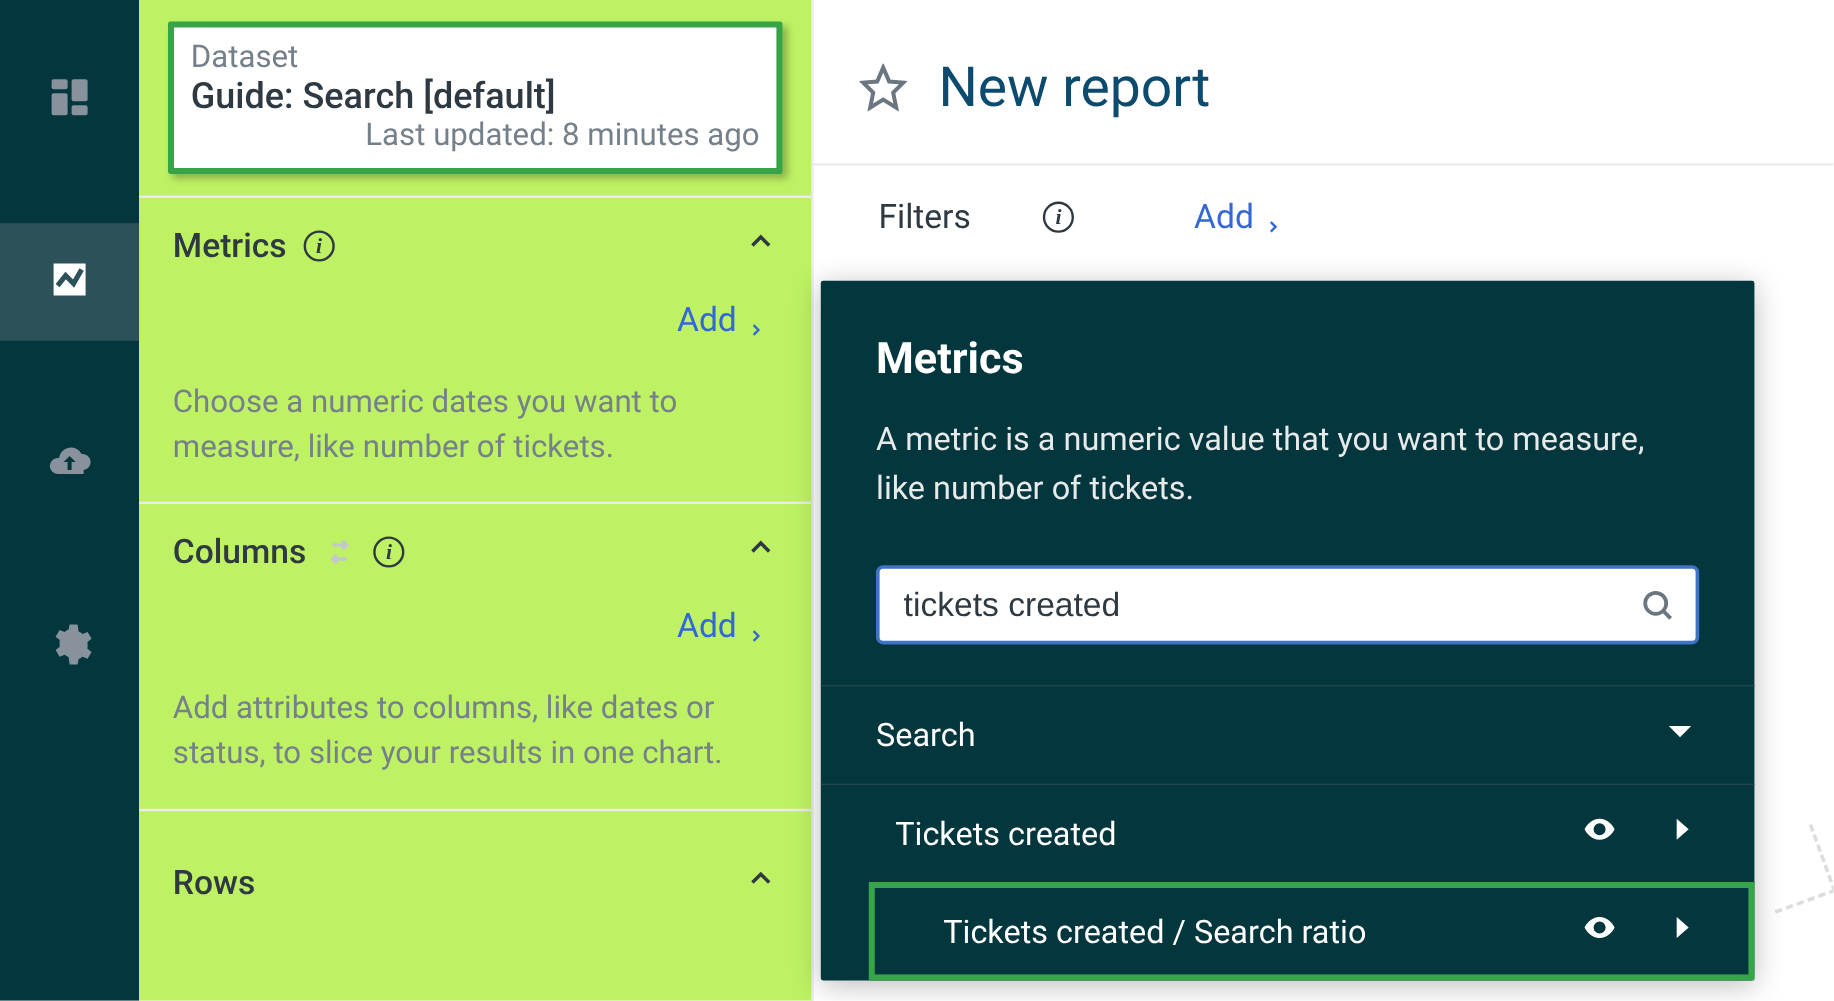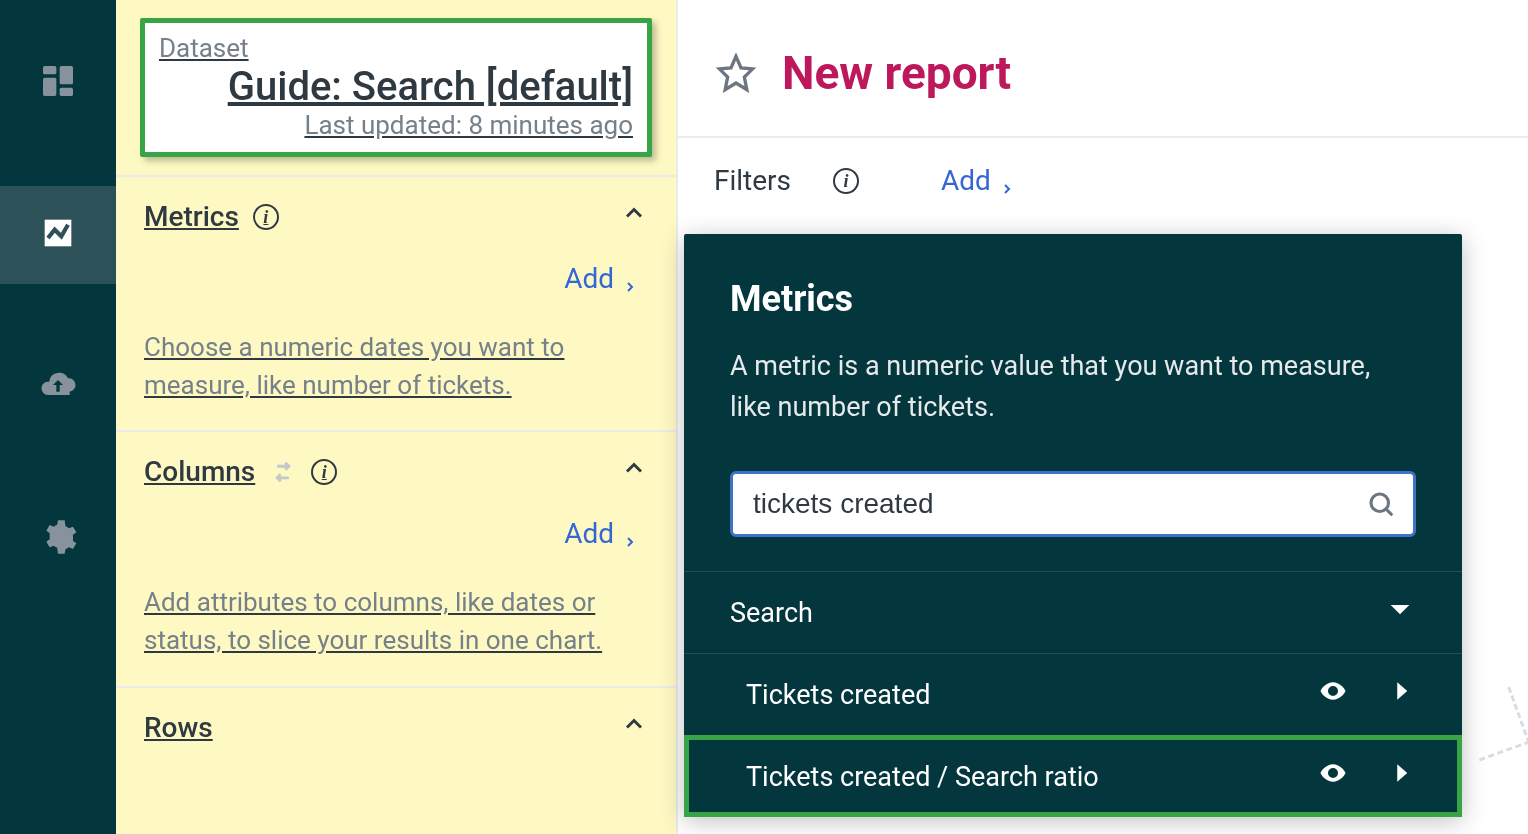--- a/index.html
+++ b/index.html
@@ -15,37 +15,36 @@
   .sidenav .item {
     width: 116px; height: 98px; display: flex; align-items: center;
     justify-content: center; color: #87929d; cursor: pointer;
   }
   .sidenav .item.active { background: #2c5158; color: #fff; }
   .sidenav svg { width: 40px; height: 40px; }
 
   .panel {
     position: absolute; left: 116px; top: 0; bottom: 0; width: 562px;
     border-right: 2px solid #e9ebed; display: flex; flex-direction: column;
-    background: #fef9c3;
-    text-decoration: underline;
+    background: #bef264;
   }
   .main {
     position: absolute; left: 678px; right: 0; top: 0; bottom: 0;
     background: #fff;
   }
 
   
   .dataset-box {
     margin: 18px 24px 18px 24px; padding: 10px 14px 12px 14px;
     border: 5px solid #36a447; border-radius: 2px;
     box-shadow: 4px 4px 6px rgba(0,0,0,0.25);
     background: #fff;
   }
   .dataset-box .lbl { color: #75808a; font-size: 26px; }
-  .dataset-box .name { color: #2f3941; font-size: 40px; font-weight: 500; text-align: right; }
+  .dataset-box .name { color: #2f3941; font-size: 30px; font-weight: 500; }
   .dataset-box .upd { color: #75808a; font-size: 26px; text-align: right; }
 
   .panel .divider { height: 2px; background: #e9ebed; }
 
   .section { padding: 22px 28px 26px 28px; }
   .section-head {
     display: flex; align-items: center; justify-content: space-between;
     font-size: 28px; color: #2f3941;
   }
   .section-head .left { display: flex; align-items: center; gap: 14px; }
@@ -58,36 +57,36 @@
   }
   .swap-icon { color: #c2c8cc; display: inline-flex; }
   .caret-up svg { width: 28px; height: 28px; }
   .section .add-row { text-align: right; padding-top: 28px; padding-right: 10px }
   .add-link {
     color: #3467d6; font-size: 28px; cursor: pointer; display: inline-flex;
     align-items: flex-end; gap: 8px;
   }
   .add-link svg { width: 16px; height: 16px; }
   .section .hint { color: #75808a; font-size: 26px; line-height: 1.45; padding-top: 34px; }
-  .section-rows-head { padding-bottom: 0; }
+  .section-rows-head { padding-bottom: 0; margin-top: 20px; }
 
   
   .title-row {
     display: flex; align-items: center; gap: 26px;
     padding: 46px 38px 36px 38px;
   }
   .title-row .star { color: #6b7680; display: inline-flex; }
   .title-row .star svg { width: 40px; height: 40px; }
-  .title-row h1 { font-size: 46px; font-weight: 700; color: #be185d; }
+  .title-row h1 { font-size: 46px; font-weight: 400; color: #0c4a6e; }
 
   .main .rule { height: 2px; background: #e9ebed; width: 100%; }
 
   .filters-row {
-    display: flex; align-items: center; gap: 42px;
-    padding: 26px 38px 30px 36px; font-size: 28px; color: #2f3941;
+    display: flex; align-items: center; gap: 60px;
+    padding: 26px 38px 30px 54px; font-size: 28px; color: #2f3941;
   }
   .filters-row .add-link { margin-left: 40px; }
 
   
   .metrics-popover {
     position: absolute; left: 6px; top: 234px; right: 66px;
     background: #03363d; color: #fff; border-radius: 2px;
     padding: 44px 0 0 0;
     box-shadow: 0 4px 24px rgba(0,0,0,0.25);
   }
@@ -111,21 +110,21 @@
     padding: 0 46px; height: 82px; border-top: 1px solid #2a4b51;
     font-size: 27px;
     gap: 44px;
   }
   .cat-row { cursor: pointer; }
   .cat-row .chev svg, .result-row .chev svg { width: 32px; height: 32px; }
   .result-row { padding-left: 62px; cursor: pointer; }
   .result-row .right { display: flex; align-items: center; gap: 38px; }
   .result-row .right svg { width: 30px; height: 30px; }
   .result-row.highlighted {
-    outline: 5px solid #36a447; outline-offset: -5px;
+    outline: 5px solid #36a447; outline-offset: -5px; margin-left: 40px;
   }
 
   
   .dash-decor {
     position: absolute; right: 6px; bottom: 80px; width: 54px; height: 60px;
     border-right: 3px dashed #c2c8cc; border-bottom: 3px dashed #c2c8cc;
     transform: rotate(-20deg); opacity: 0.6;
   }
 </style>
 </head>

